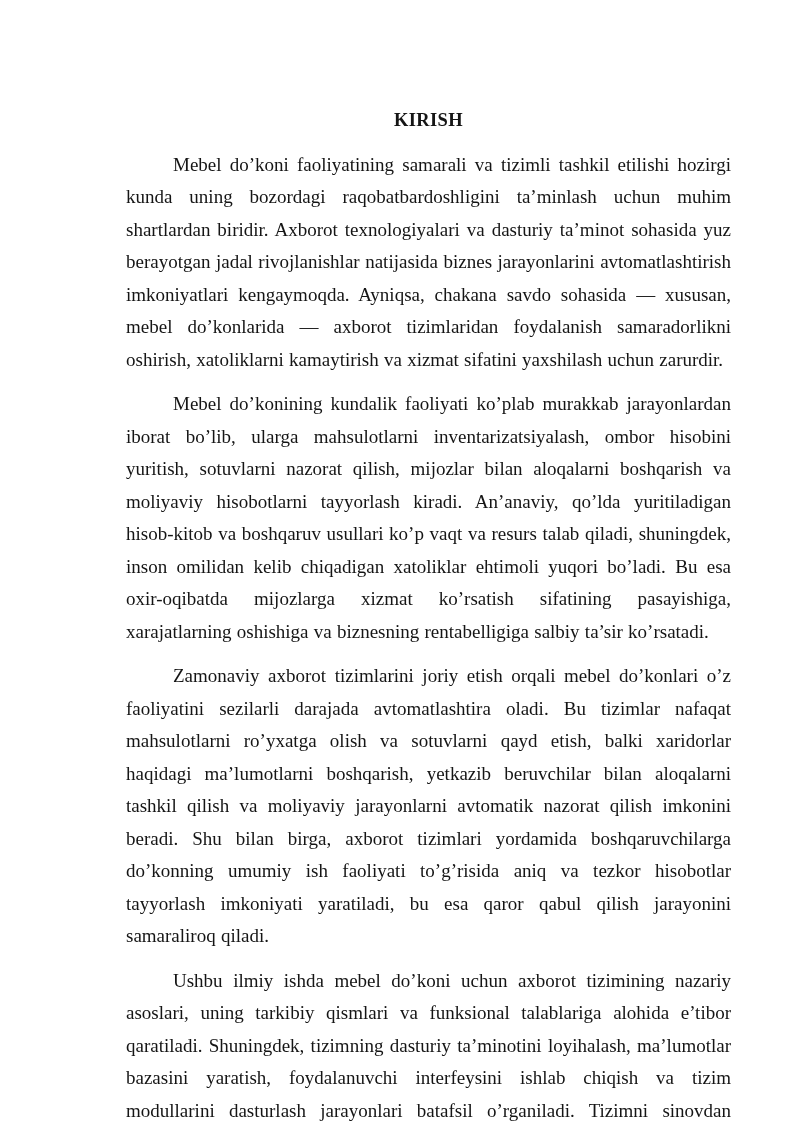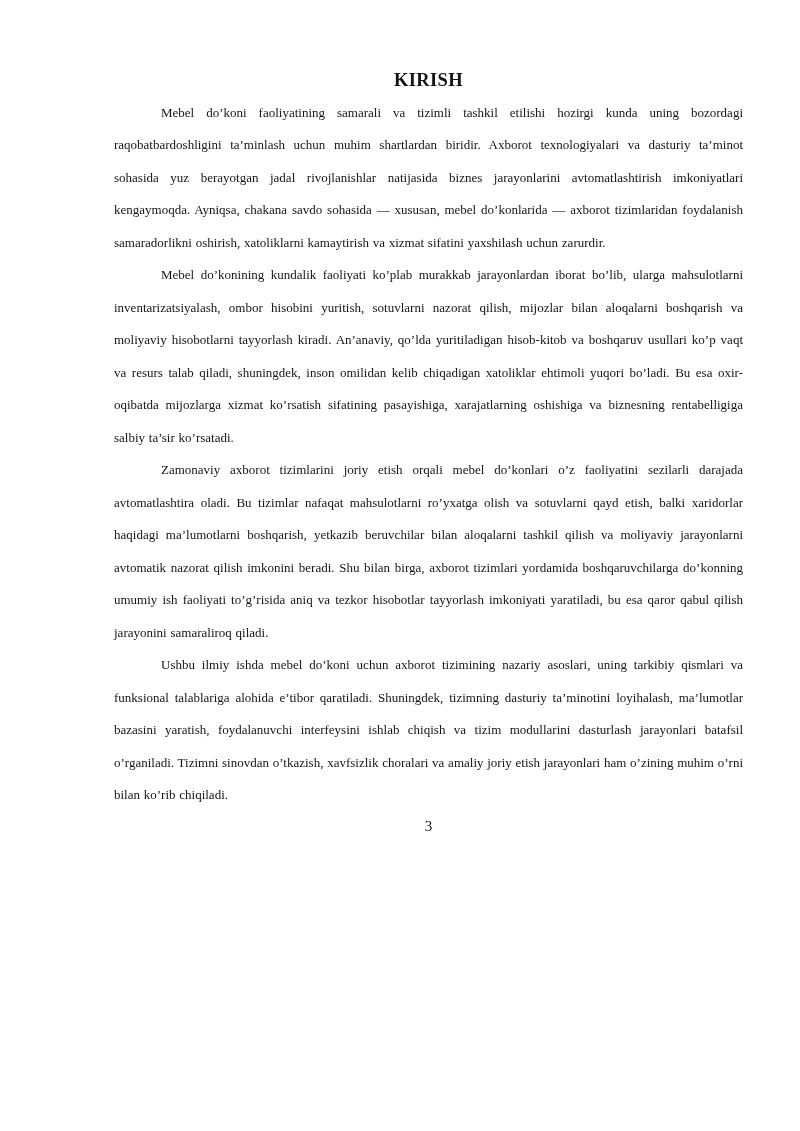--- a/index.html
+++ b/index.html
@@ -9,36 +9,36 @@
   }
   body {
     width: 800px;
     height: 1131px;
     overflow: hidden;
   }
   .page {
     box-sizing: border-box;
     width: 800px;
     height: 1131px;
-    padding: 64px 57px 0 114px;
+    padding: 104px 57px 0 114px;
     background: #ffffff;
     font-family: "Liberation Serif", "DejaVu Serif", serif;
     color: #151515;
   }
   .title {
     margin: 0;
     font-size: 18.5px;
     line-height: 32.5px;
     font-weight: bold;
     text-align: center;
     letter-spacing: 0.4px;
   }
   .para {
-    margin: 0;
-    font-size: 13px;
+    margin: 12px;
+    font-size: 19px;
     line-height: 32.5px;
     text-align: justify;
     text-indent: 47px;
     word-spacing: 0.5px;
   }
   .page-number {
     margin-top: 2px;
     font-size: 15px;
     line-height: 24px;
     text-align: center;

